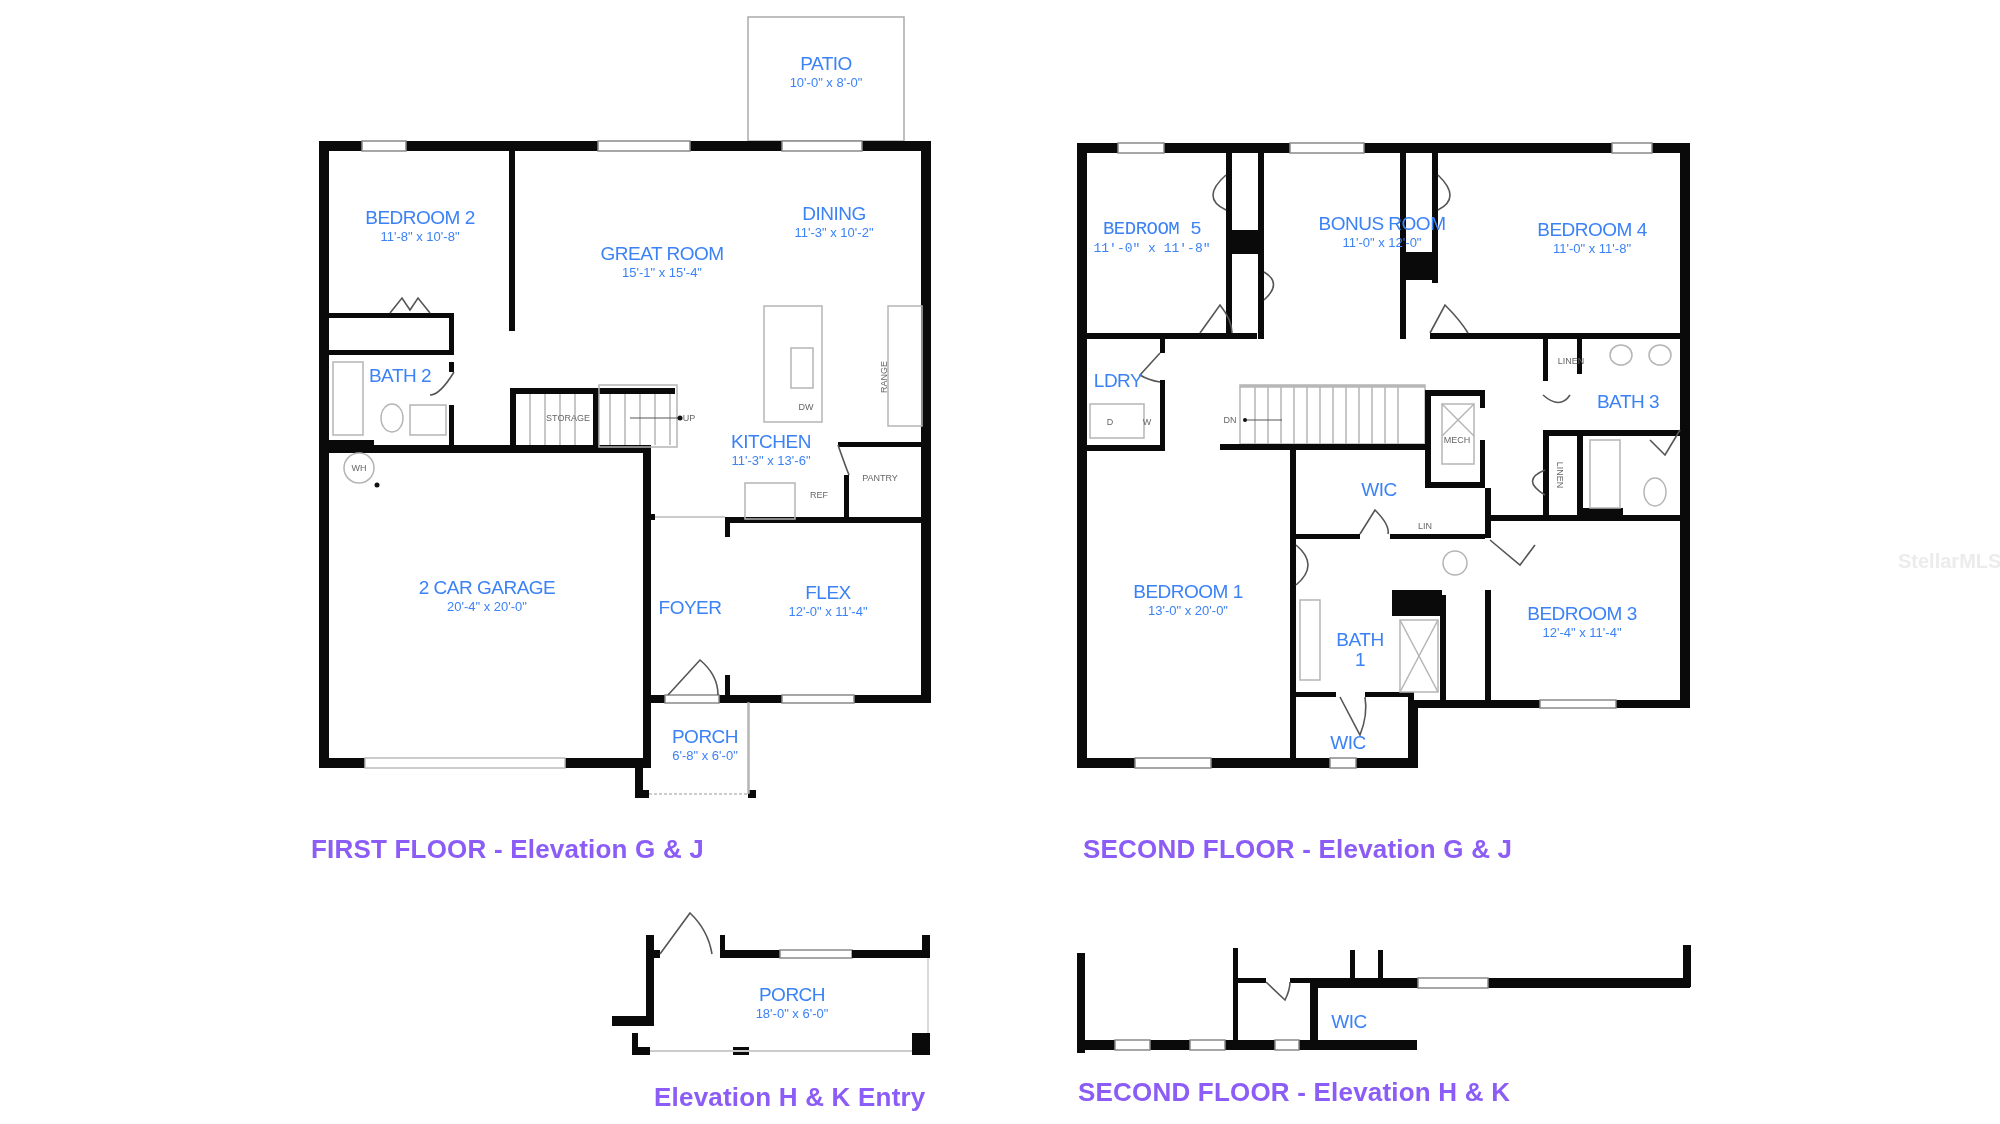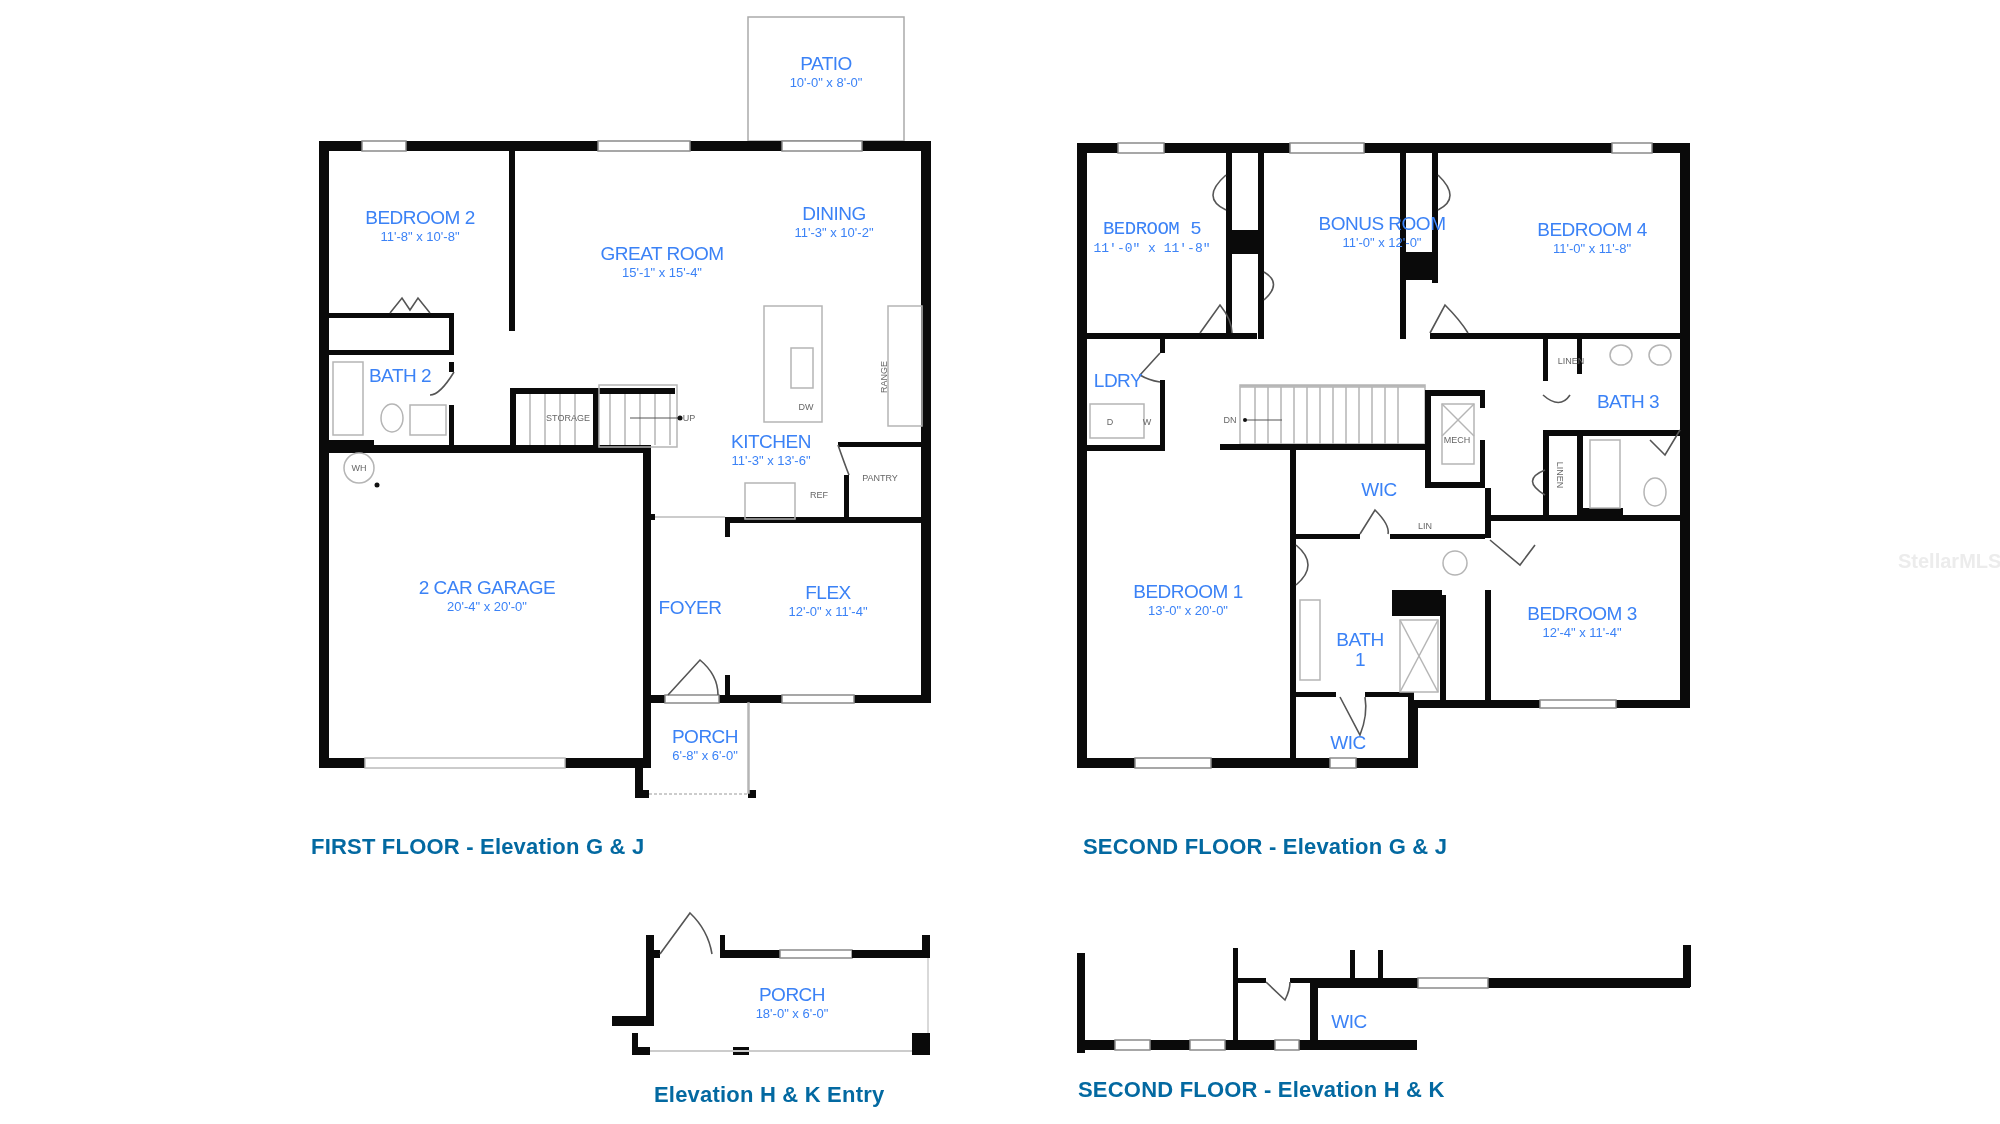--- a/index.html
+++ b/index.html
@@ -6,21 +6,21 @@
   body { width:2000px; height:1124px; position:relative; overflow:hidden; font-family:"Liberation Sans", sans-serif; }
   svg { position:absolute; left:0; top:0; }
   .wall { fill:#0a0a0a; }
   .win { fill:#ffffff; stroke:#8a8a8a; stroke-width:1.5; }
   .thin { fill:none; stroke:#b5b5b5; stroke-width:1.5; }
   .door { fill:none; stroke:#555; stroke-width:1.6; }
   .lbl { position:absolute; text-align:center; color:#3b82f6; transform:translateX(-50%); white-space:nowrap; line-height:1.05; }
   .name { font-size:19px; letter-spacing:-0.5px; display:block; }
   .dim { font-size:13px; display:block; margin-top:2px; }
   .tiny { position:absolute; font-size:9px; color:#666; transform:translateX(-50%); white-space:nowrap; }
-  .cap { position:absolute; font-size:22px; font-weight:bold; color:#0369a1; white-space:nowrap; letter-spacing:0.2px; }
+  .cap { position:absolute; font-size:26px; font-weight:bold; color:#8b5cf6; white-space:nowrap; letter-spacing:0.2px; }
   .wm { position:absolute; font-size:20px; font-weight:bold; color:#ececec; white-space:nowrap; }
 </style>
 </head>
 <body>
 
 <svg width="2000" height="1124" viewBox="0 0 2000 1124">
 
   <g>
 
     <rect x="748" y="17" width="156" height="124" class="thin" style="stroke:#aaa"></rect>

